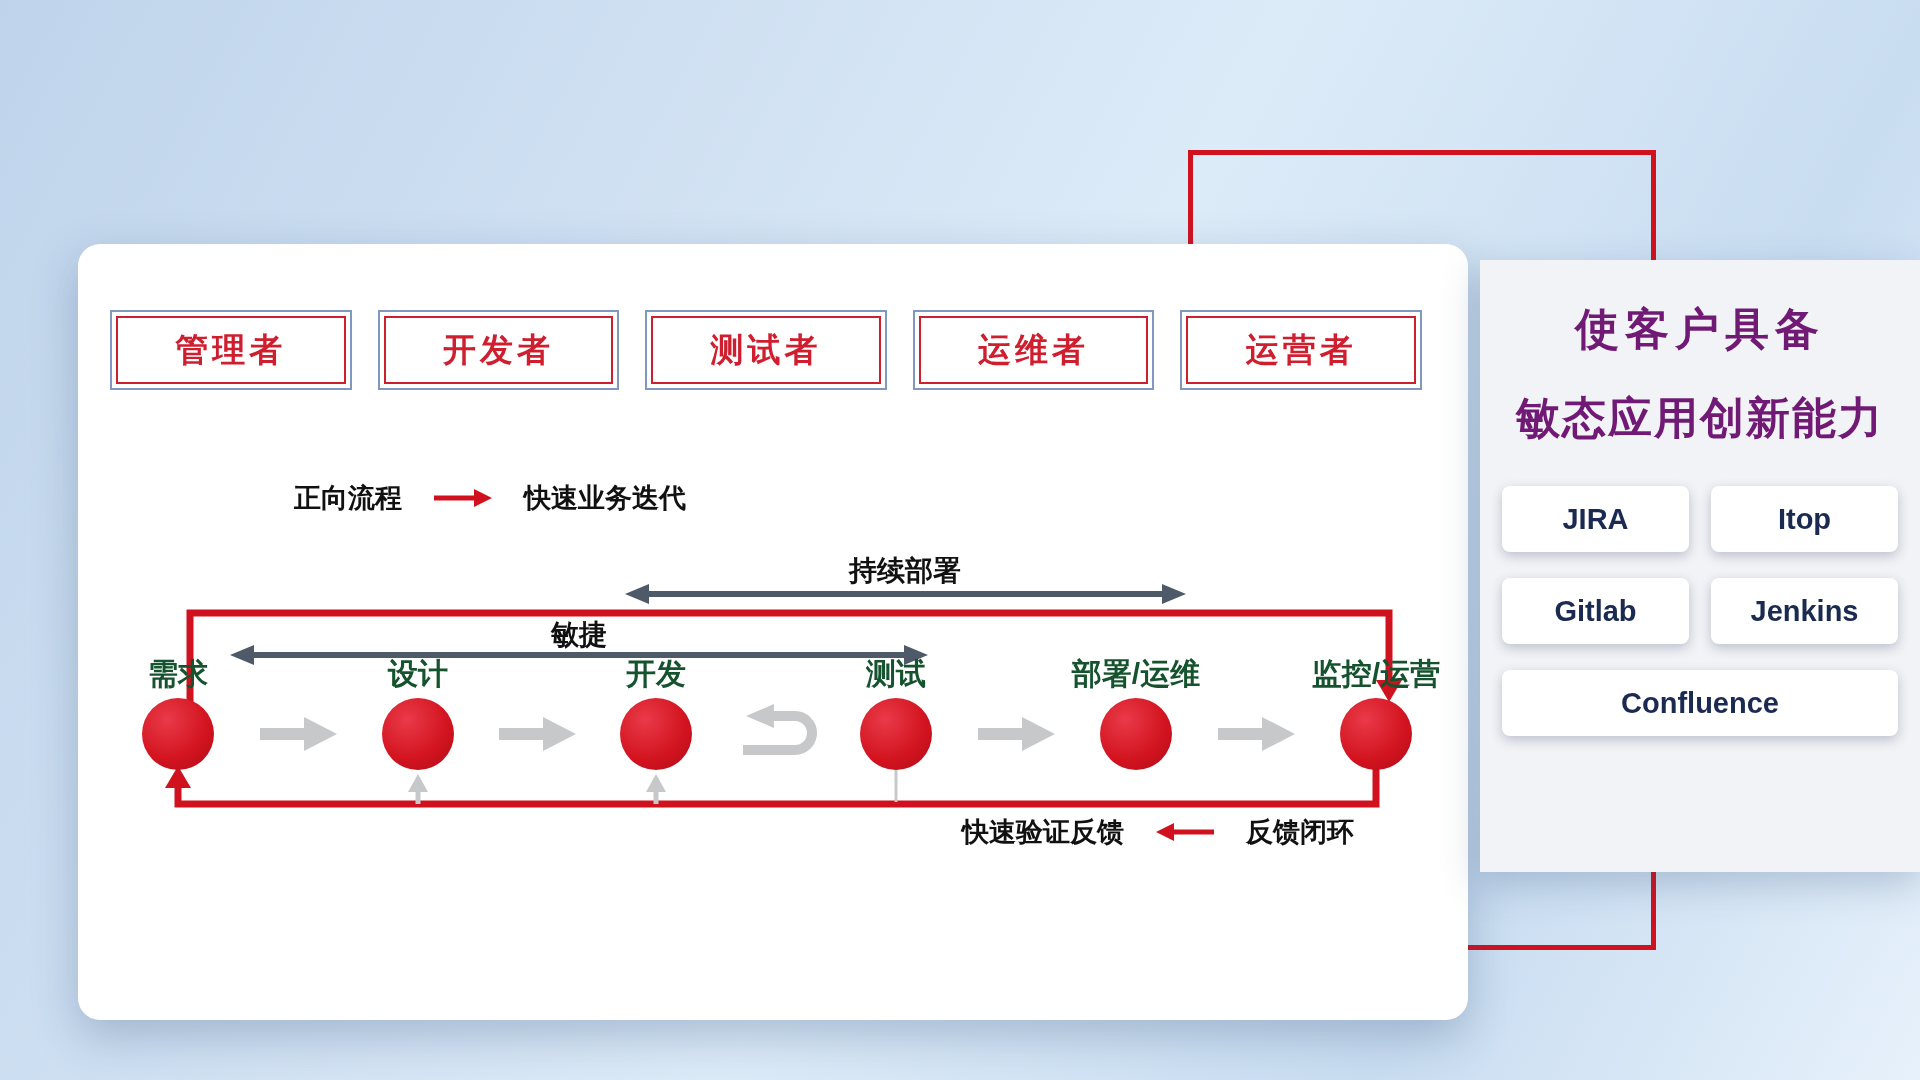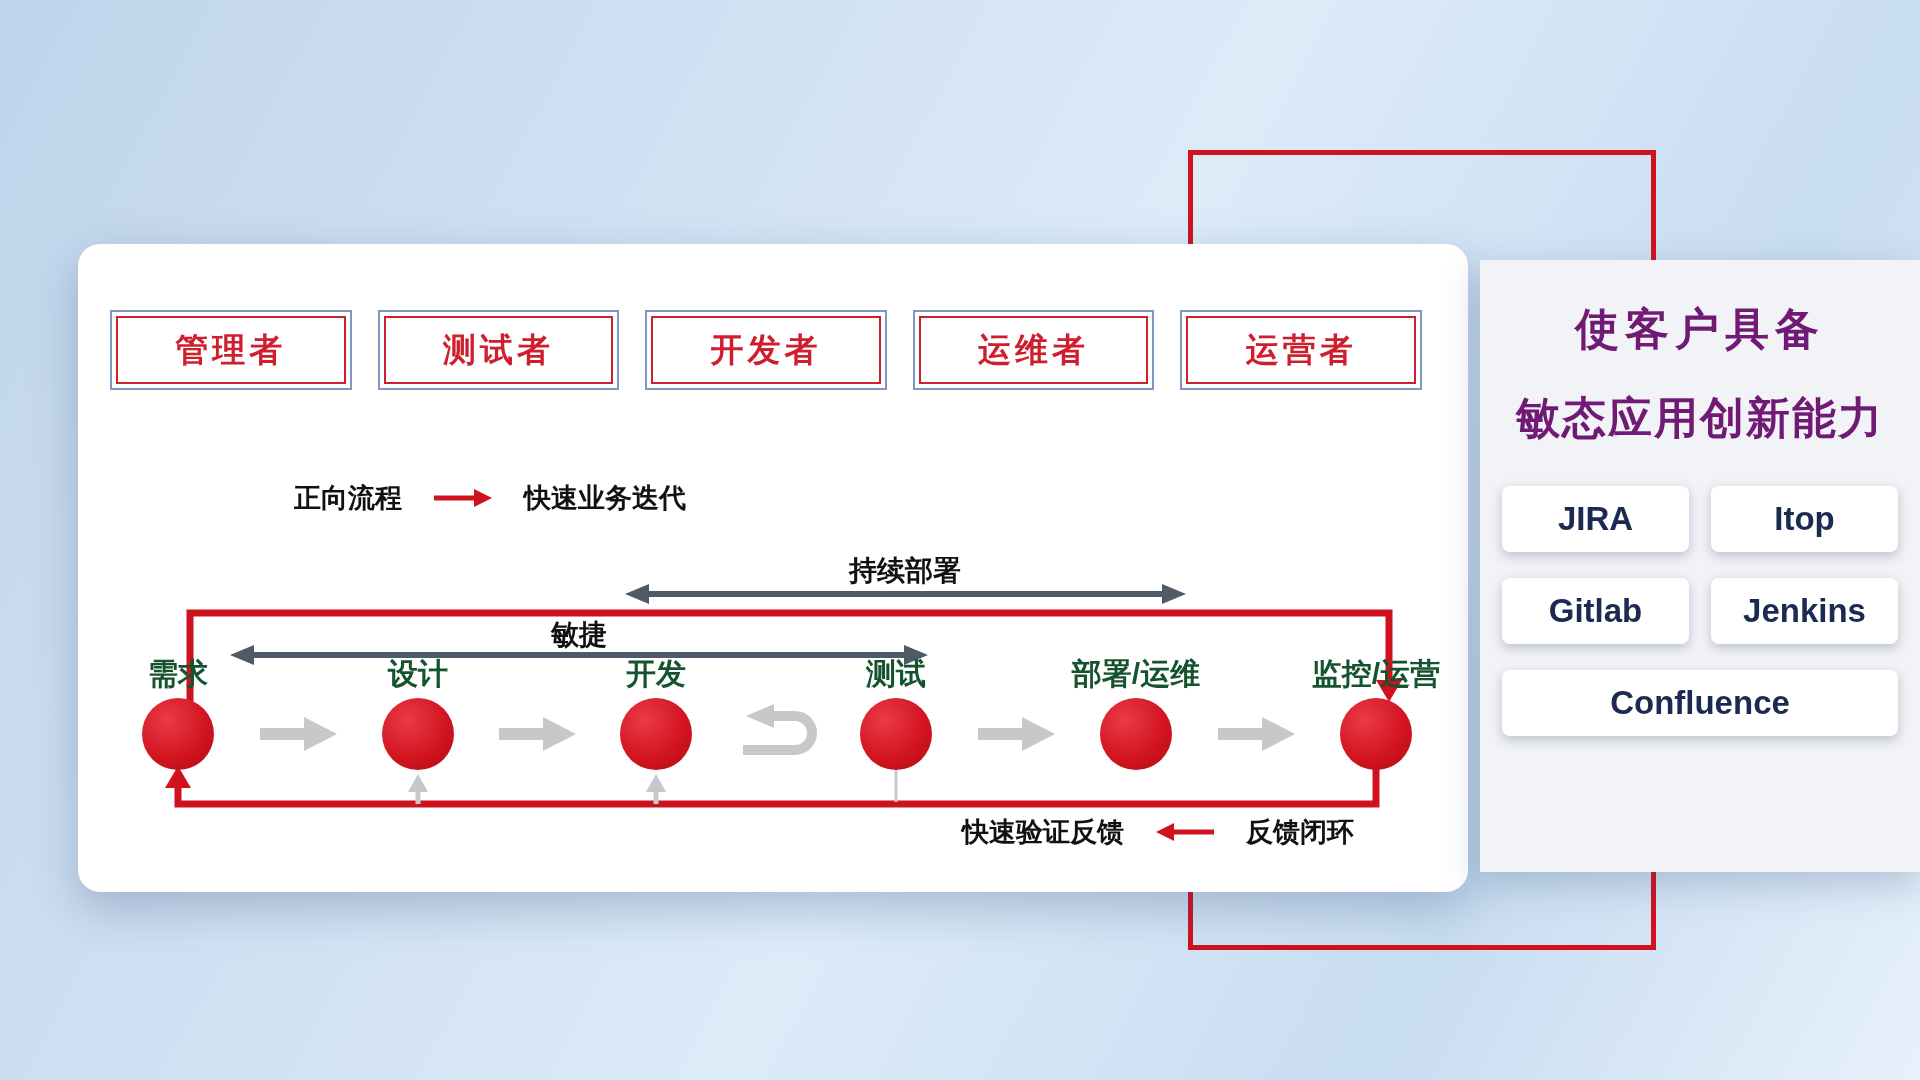--- a/index.html
+++ b/index.html
@@ -11,21 +11,21 @@
   }
 
   
   .accent-frame {
     position:absolute; left:1188px; top:150px; width:468px; height:800px;
     border:5px solid #d0121f; z-index:1;
   }
 
   
   .main-panel {
-    position:absolute; left:78px; top:244px; width:1390px; height:648px;
+    position:absolute; left:78px; top:244px; width:1390px; height:776px;
     background:#ffffff; border-radius:22px;
     box-shadow:0 16px 46px rgba(40,70,110,.28); z-index:2;padding-left:7px;
   }
 
   .roles-row {
     position:absolute; left:32px; right:46px; top:66px; height:80px;
     display:flex; gap:26px;
   }
   .role-box {
     flex:1; border:2px solid #8098c0; position:relative; background:#fff;
@@ -71,40 +71,40 @@
   .side-title { text-align:center; color:#701a75; font-weight:700; }
   .side-title .line1 { font-size:44px; letter-spacing:6px; margin-bottom:30px; }
   .side-title .line2 { font-size:44px; letter-spacing:2px;text-align:center; }
   .tools-grid {
     margin-top:38px; display:grid; grid-template-columns:1fr 1fr; gap:26px 22px;
   }
   .tool {
     height:66px; background:#ffffff; border-radius:8px;
     box-shadow:0 4px 12px rgba(25,45,85,.25);
     display:flex; align-items:center; justify-content:center;
-    font-size:33px; font-weight:700; color:#1b2a50;
+    font-size:29px; font-weight:700; color:#1b2a50;
   }
   .tool-wide { grid-column:1 / -1; }
 </style>
 </head>
 <body>
 
 <div class="accent-frame"></div>
 
 <div class="main-panel">
 
   <div class="roles-row">
     <div class="role-box">
       <span>管理者</span>
     </div>
     <div class="role-box">
+      <span>开发者</span>
+    </div>
+    <div class="role-box">
       <span>测试者</span>
-    </div>
-    <div class="role-box">
-      <span>开发者</span>
     </div>
     <div class="role-box">
       <span>运维者</span>
     </div>
     <div class="role-box">
       <span>运营者</span>
     </div>
   </div>
 
 

